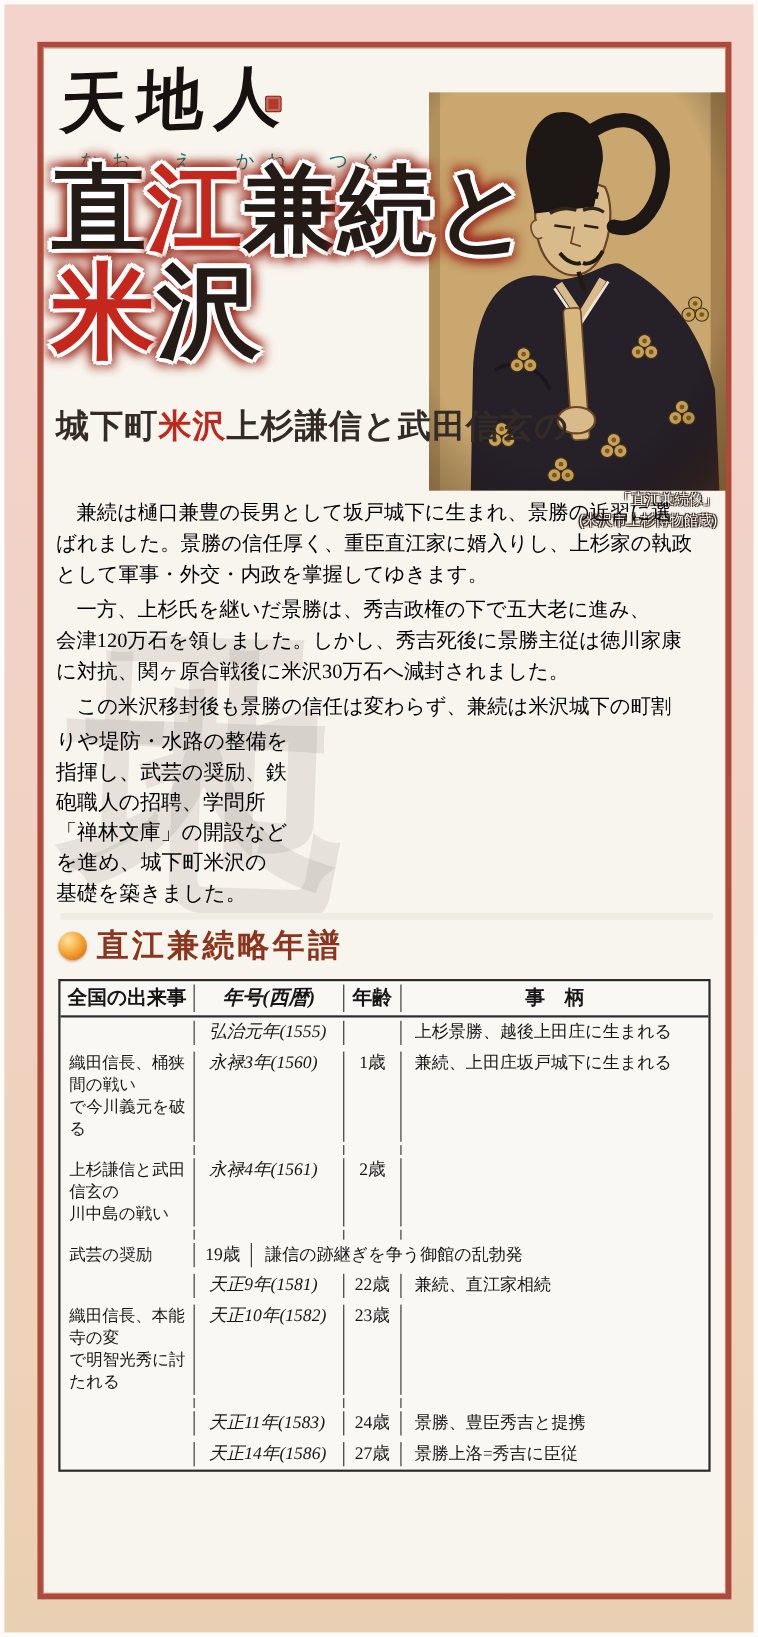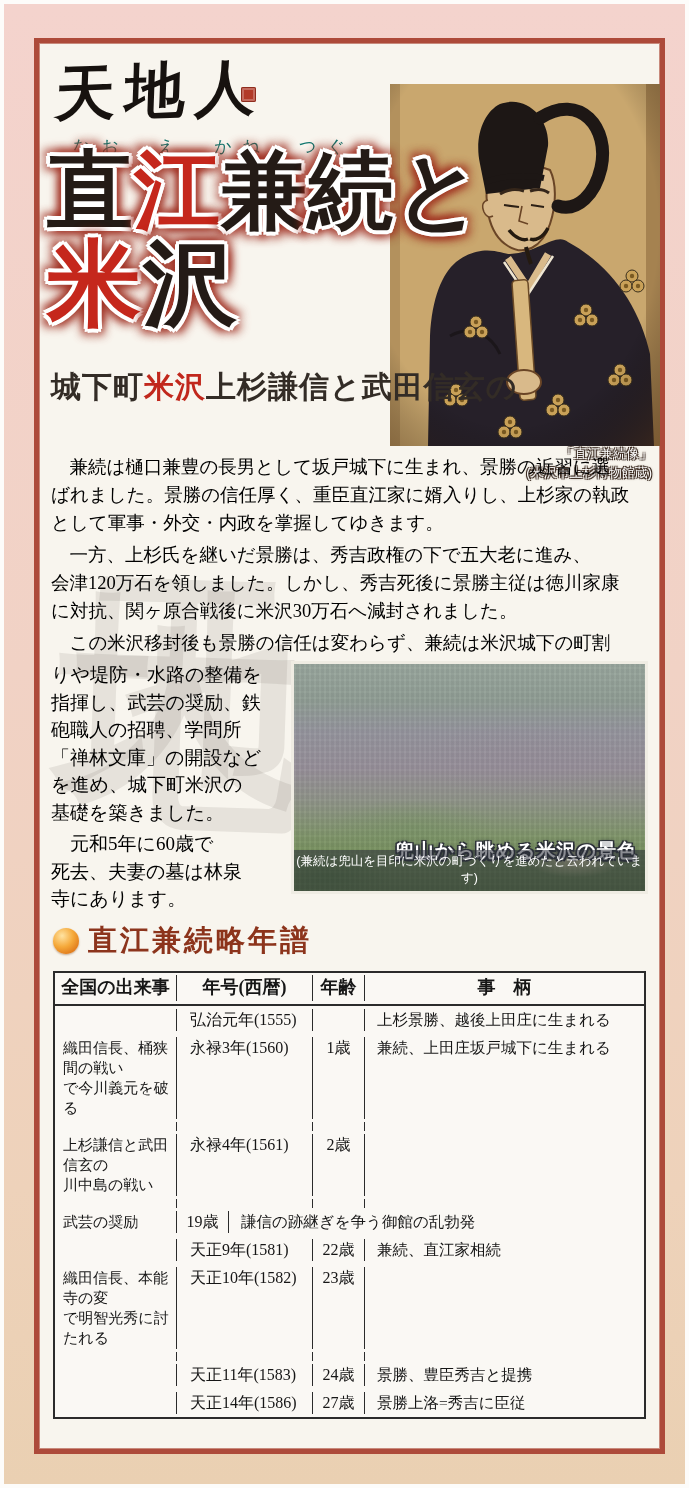--- a/index.html
+++ b/index.html
@@ -48,21 +48,21 @@
   .tc.red { color:#c5271c; }
 
   .subtitle { position:absolute; left:12px; top:324px; z-index:3;
     font-size:30px; font-weight:bold; color:#332c26; letter-spacing:1px; }
   .subtitle .hl { color:#c1271c; }
 
   
   .article { position:relative; z-index:1; padding:10px 12px 0 12px; }
   .article p { font-size:18.5px; line-height:28px; color:#000000; white-space:pre-line;
     margin-bottom:4px; }
-  .split { display:flex; margin-top:2px; }
+  .split { display:flex; margin-top:2px;flex-direction:column; }
   .leftcol { width:236px; flex:none; }
   .leftcol p { font-size:19px; line-height:27.5px; }
 
   .photo { position:relative; flex:1; height:233px; margin-left:4px;
     border:3px solid #efece3; overflow:hidden;
     background:
       radial-gradient(70px 26px at 80% 86%, rgba(222,214,166,.9), rgba(222,214,166,0) 70%),
       radial-gradient(90px 34px at 10% 94%, rgba(88,124,64,.85), rgba(88,124,64,0) 70%),
       radial-gradient(120px 40px at 34% 72%, rgba(116,146,96,.5), rgba(116,146,96,0) 70%),
       radial-gradient(140px 50px at 64% 42%, rgba(150,140,152,.5), rgba(150,140,152,0) 75%),
@@ -89,21 +89,21 @@
 
   
   .chron { position:relative; z-index:1; margin:0 14px; border:2px solid #2b2b2b;
     background:rgba(255,255,255,.35); }
   .trow { display:flex; min-height:24px; }
   .trow.head { border-bottom:2px solid #2b2b2b; min-height:33px; align-items:center; }
   .trow.spacer { height:9px; min-height:9px; }
   .tcell { padding:1px 6px 1px 8px; font-size:15px; line-height:20px; color:#161616;
     white-space:pre-line; }
   .c0 { width:122px; flex:none; border-right:1.5px solid #2b2b2b; }
-  .c1 { width:136px; flex:none; border-right:1.5px solid #2b2b2b; padding-left:13px; font-size:16px; }
+  .c1 { width:136px; flex:none; border-right:1.5px solid #2b2b2b; padding-left:13px; font-size:16px;font-style:italic; }
   .c2 { width:52px;  flex:none; border-right:1.5px solid #2b2b2b; text-align:center; padding:1px 4px; font-size:16px; }
   .c3 { flex:1; padding-left:12px; font-size:15.5px; }
   .trow.head .tcell { font-size:18px; font-weight:bold; text-align:center; padding:2px; line-height:1.2; }
   .trow:not(.head):not(.spacer) { padding-top:3px; padding-bottom:3px;justify-content:center; }
 </style>
 </head>
 <body>
 
 <div class="page">
   <div class="frame">
@@ -189,23 +189,20 @@
 に対抗、関ヶ原合戦後に米沢30万石へ減封されました。</p>
         <p>　この米沢移封後も景勝の信任は変わらず、兼続は米沢城下の町割</p>
         <div class="split">
           <div class="leftcol">
             <p>りや堤防・水路の整備を
 指揮し、武芸の奨励、鉄
 砲職人の招聘、学問所
 「禅林文庫」の開設など
 を進め、城下町米沢の
 基礎を築きました。</p>
-            <p>　元和5年に60歳で
-死去、夫妻の墓は林泉
-寺にあります。</p>
           </div>
           <div class="photo">
             <div class="photo-title">兜山から眺める米沢の景色</div>
             <div class="photo-note">(兼続は兜山を目印に米沢の町づくりを進めたと云われています)</div>
           </div>
         </div>
       </div>
 
       <div class="sec-head">
         <div class="bullet"></div>

